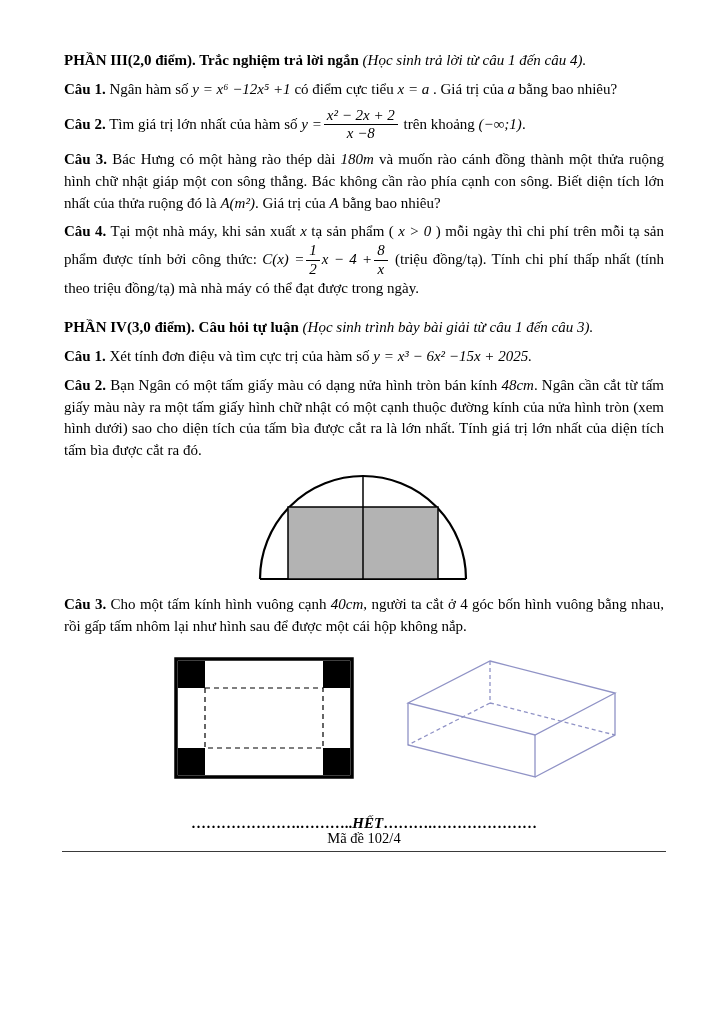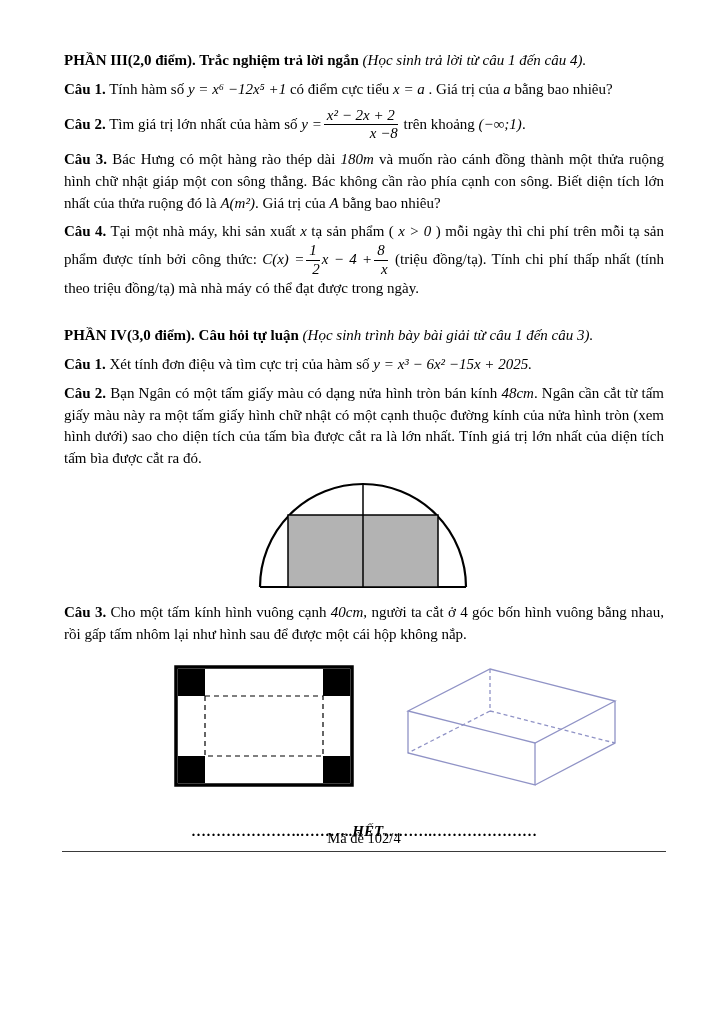--- a/index.html
+++ b/index.html
@@ -9,21 +9,21 @@
     padding:50px 60px 0 64px;
     font-family:"Liberation Serif", serif; font-size:15px; line-height:1.45; color:#000;
     overflow:hidden;
   }
   p { margin:0 0 7px 0; text-align:justify; }
   .bold { font-weight:bold; }
   .italic { font-style:italic; }
   .math { font-style:italic; white-space:nowrap; }
   .frac {
     display:inline-flex; flex-direction:column; vertical-align:middle;
-    text-align:right; line-height:1.05; font-style:italic; margin:0 2px;
+    text-align:center; line-height:1.05; font-style:italic; margin:0 2px;
   }
   .frac .num { border-bottom:1px solid #000; padding:0 3px 1px 3px; }
   .frac .den { padding-top:1px; }
   .fig-center { display:flex; justify-content:center; margin:8px 0 10px 0; }
   .fig-row { display:flex; align-items:center; gap:48px; margin:16px 0 12px 110px; }
   .het { text-align:center; font-weight:bold; margin-top:30px; }
   .het .het-label { font-style:italic; }
   .footer {
     position:absolute; left:62px; right:58px; bottom:44px;
     text-align:center; border-bottom:1px solid #3a3a3a; padding-bottom:2px; font-size:14.5px;
@@ -34,21 +34,21 @@
 
 <div class="page">
 
   <p>
     <span class="bold">PHẦN III(2,0 điểm). Trắc nghiệm trả lời ngắn</span>
     <span class="italic">(Học sinh trả lời từ câu 1 đến câu 4).</span>
   </p>
 
   <p>
     <span class="bold">Câu 1.</span>
-    <span>Tính hàm số</span>
+    <span>Ngân hàm số</span>
     <span class="math">y = x⁶ −12x⁵ +1</span>
     <span>có điểm cực tiểu</span>
     <span class="math">x = a</span>
     <span>. Giá trị của</span>
     <span class="math">a</span>
     <span>bằng bao nhiêu?</span>
   </p>
 
   <p>
     <span class="bold">Câu 2.</span>
@@ -81,21 +81,21 @@
     <span class="math">C(x) =</span><span class="frac">
         <span class="num">1</span>
         <span class="den">2</span>
       </span><span class="math">x − 4 +</span><span class="frac">
         <span class="num">8</span>
         <span class="den">x</span>
       </span>
     <span>(triệu đồng/tạ). Tính chi phí thấp nhất (tính theo triệu đồng/tạ) mà nhà máy có thể đạt được trong ngày.</span>
   </p>
 
-  <p style="margin-top:26px;">
+  <p style="margin-top:18px;">
     <span class="bold">PHẦN IV(3,0 điểm). Câu hỏi tự luận</span>
     <span class="italic">(Học sinh trình bày bài giải từ câu 1 đến câu 3).</span>
   </p>
 
   <p>
     <span class="bold">Câu 1.</span>
     <span>Xét tính đơn điệu và tìm cực trị của hàm số</span>
     <span class="math">y = x³ − 6x² −15x + 2025.</span>
   </p>
 

